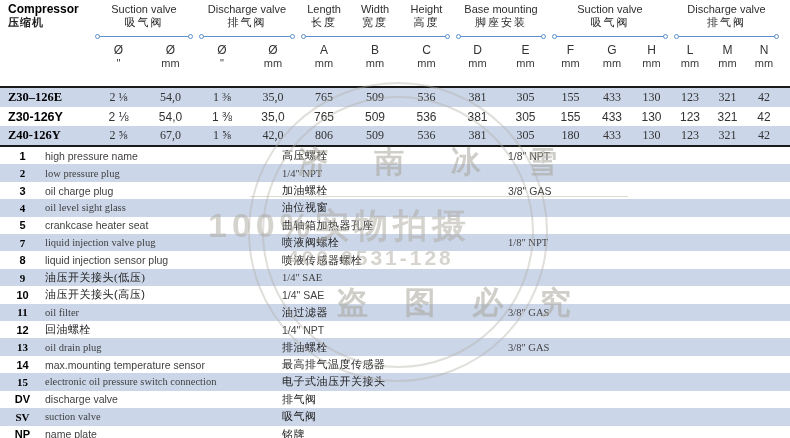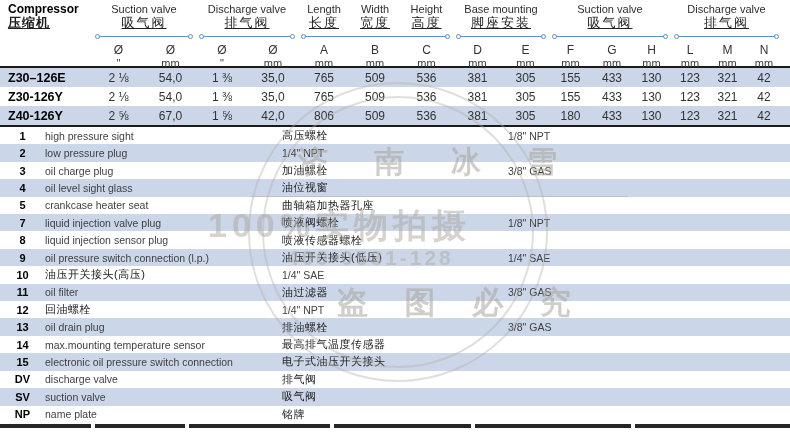--- a/index.html
+++ b/index.html
@@ -7,43 +7,43 @@
   #page {
     position:relative; width:790px; height:438px; background:#ffffff;
     font-family:"Liberation Sans", sans-serif; overflow:hidden;
     margin:0 auto;
   }
   
   .cols {
     display:grid;
     grid-template-columns:92px 53px 51px 52px 50px 52px 50px 53px 49px 47px 43px 40px 39px 38px 37px 36px;
   }
-  #spec-header { position:relative; height:68px; border-bottom:2.5px solid #1a1a1a; }
+  #spec-header { position:relative; height:88px; border-bottom:2.5px solid #1a1a1a; }
   #group-row { position:absolute; top:3px; left:0; right:0; }
   .group-cell { text-align:center; font-size:11px; line-height:13px; color:#2e2e2e; }
-  .group-cell .zh { letter-spacing:2px; font-size:13px; color:#1f1f1f;text-decoration:underline; }
+  .group-cell .zh { letter-spacing:2px; font-size:11px; color:#1f1f1f; }
   .compressor-cell { text-align:left; padding-left:8px; font-weight:bold; font-size:12px; color:#000; }
   .compressor-cell .zh { letter-spacing:1px; }
   #dimline-row { position:absolute; top:33px; left:0; right:0; height:8px; }
   .dim-line { position:relative; height:8px; margin:0 4px; }
   .dim-line .bar { position:absolute; left:2px; right:2px; top:3px; height:0; border-top:1.5px solid #5b8fd0; }
   .dim-line .dot {
     position:absolute; top:1px; width:5px; height:5px; border-radius:50%;
     background:#fff; border:1.5px solid #5b8fd0;
   }
   .dim-line .dot.l { left:-1px; } .dim-line .dot.r { right:-1px; }
   #units-row { position:absolute; top:43px; left:0; right:0; }
   .unit-cell { text-align:center; color:#333; }
   .unit-cell .sym { font-size:12px; line-height:14px; }
   .unit-cell .unit { font-size:11px; line-height:13px; color:#3a3a3a; }
   #spec-body { border-bottom:2.5px solid #1a1a1a; }
   .spec-row { height:19px; align-items:center; }
   .spec-row .cell { text-align:center; font-size:12px; color:#333; }
   .spec-row .model { text-align:left; padding-left:8px; font-weight:bold; font-size:12.5px; color:#000; }
-  .striped { background:#cbd6e9; }
+  .striped { background:#cbd6e9;font-family:Liberation Serif, serif; }
   
   #parts-list { height:296px; display:flex; flex-direction:column; }
   .part-row {
     flex:1; display:grid; align-items:center;
     grid-template-columns:45px 237px 226px 160px auto;
   }
   .part-row .no  { text-align:center; font-weight:bold; font-size:11px; color:#000; }
   .part-row .en  { font-size:10.5px; color:#3f3f3f; }
   .part-row .zh  { font-size:11px; color:#222; letter-spacing:0.5px; }
   .part-row .spec{ font-size:10.5px; color:#3f3f3f; }
@@ -272,21 +272,21 @@
         <div class="cell">123</div>
         <div class="cell">321</div>
         <div class="cell">42</div>
       </div>
     </div>
 
   <div id="parts-list">
 
   <div class="part-row">
         <div class="no">1</div>
-        <div class="en">high pressure sight</div>
+        <div class="en">high pressure name</div>
         <div class="zh">高压螺栓</div>
         <div class="spec">1/8" NPT</div>
         <div class="fill"></div>
       </div>
       <div class="part-row striped">
         <div class="no">2</div>
         <div class="en">low pressure plug</div>
         <div class="spec">1/4" NPT</div>
         <div class="fill"></div>
       </div>
@@ -320,21 +320,20 @@
       </div>
       <div class="part-row">
         <div class="no">8</div>
         <div class="en">liquid injection sensor plug</div>
         <div class="zh">喷液传感器螺栓</div>
         <div class="spec"></div>
         <div class="fill"></div>
       </div>
       <div class="part-row striped">
         <div class="no">9</div>
-        <div class="en">oil pressure switch connection (l.p.)</div>
         <div class="zh">油压开关接头(低压)</div>
         <div class="spec">1/4" SAE</div>
         <div class="fill"></div>
       </div>
       <div class="part-row">
         <div class="no">10</div>
         <div class="zh">油压开关接头(高压)</div>
         <div class="spec">1/4" SAE</div>
         <div class="fill"></div>
       </div>

